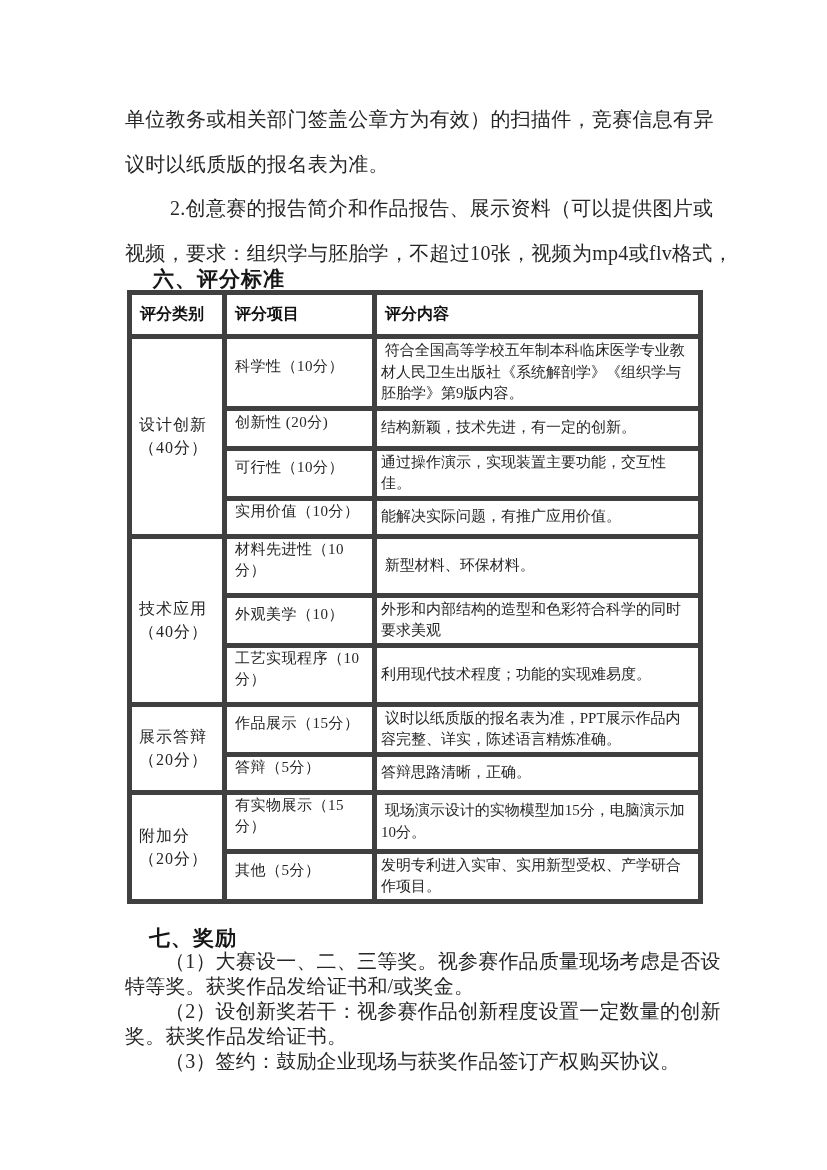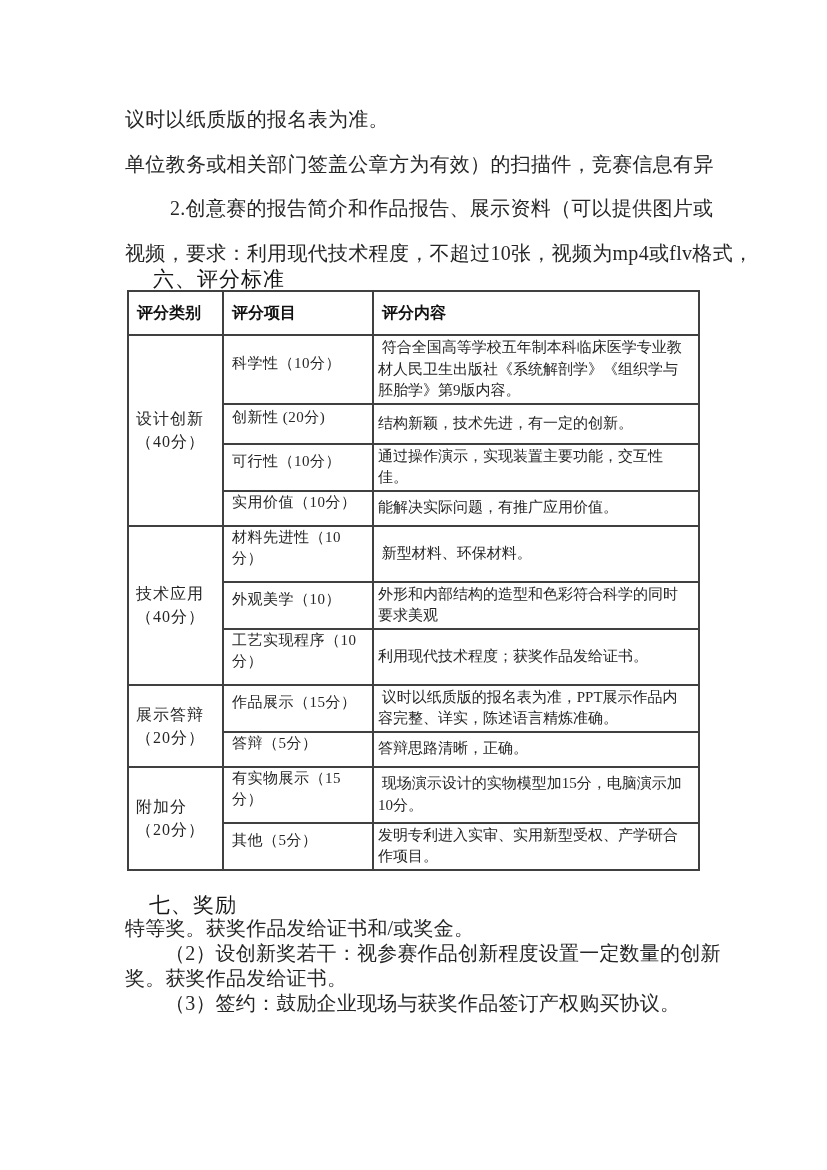--- a/index.html
+++ b/index.html
@@ -15,37 +15,37 @@
   }
   .bodyline{
     font-size:20px;
     line-height:44.5px;
     letter-spacing:0.3px;
     white-space:nowrap;
   }
   .indent2{padding-left:45px;}
   .sec-heading{
     font-family:"Liberation Sans","DejaVu Sans",sans-serif;
-    font-weight:400;
+    font-weight:700;
     font-size:21px;
     line-height:23px;
     color:#161616;
     letter-spacing:1px;
   }
   #heading6{margin:-8px 0 0 28px;}
   #heading7{margin:22px 0 0 24px;}
   table.score{
     border-collapse:collapse;
     table-layout:fixed;
     width:573px;
     margin-left:2px;
     border:2px solid #2f2f2f;
   }
   table.score th, table.score td{
-    border:2px solid #404040;
+    border:5px solid #404040;
     vertical-align:middle;
     box-sizing:border-box;
     overflow:hidden;
     margin-left:47px;
   }
   table.score th{
     font-family:"Liberation Sans","DejaVu Sans",sans-serif;
     font-weight:700;
     font-size:16px;
     text-align:left;
@@ -76,24 +76,24 @@
     letter-spacing:0.2px;
     white-space:nowrap;
   }
   .aindent{padding-left:40px;}
 </style>
 </head>
 <body>
 
 <div class="page">
 
+  <div class="bodyline">单位教务或相关部门签盖公章方为有效）的扫描件，竞赛信息有异</div>
   <div class="bodyline">议时以纸质版的报名表为准。</div>
-  <div class="bodyline">单位教务或相关部门签盖公章方为有效）的扫描件，竞赛信息有异</div>
   <div class="bodyline indent2">2.创意赛的报告简介和作品报告、展示资料（可以提供图片或</div>
-  <div class="bodyline">视频，要求：利用现代技术程度，不超过10张，视频为mp4或flv格式，</div>
+  <div class="bodyline">视频，要求：组织学与胚胎学，不超过10张，视频为mp4或flv格式，</div>
 
   <div id="heading6" class="sec-heading">六、评分标准</div>
 
   <table class="score">
     <colgroup>
       <col style="width:95px">
         <col style="width:150px">
         <col style="width:326px">
     </colgroup>
     <tbody>
@@ -123,21 +123,21 @@
       <td class="cat" rowspan="3">技术应用（40分）</td>
       <td class="item">材料先进性（10分）</td>
       <td class="content"> 新型材料、环保材料。</td>
     </tr>
     <tr style="height:43px">
       <td class="item">外观美学（10）</td>
       <td class="content">外形和内部结构的造型和色彩符合科学的同时要求美观</td>
     </tr>
     <tr style="height:43px">
       <td class="item">工艺实现程序（10分）</td>
-      <td class="content">利用现代技术程度；获奖作品发给证书。</td>
+      <td class="content">利用现代技术程度；功能的实现难易度。</td>
     </tr>
     <tr style="height:44px">
       <td class="cat" rowspan="2">展示答辩（20分）</td>
       <td class="item">作品展示（15分）</td>
       <td class="content"> 议时以纸质版的报名表为准，PPT展示作品内容完整、详实，陈述语言精炼准确。</td>
     </tr>
     <tr style="height:30px">
       <td class="item">答辩（5分）</td>
       <td class="content">答辩思路清晰，正确。</td>
     </tr>
@@ -148,18 +148,19 @@
     </tr>
     <tr style="height:47px">
       <td class="item">其他（5分）</td>
       <td class="content">发明专利进入实审、实用新型受权、产学研合作项目。</td>
     </tr>
   </tbody>
     </table>
 
   <div id="heading7" class="sec-heading">七、奖励</div>
 
+  <div class="awardline aindent">（1）大赛设一、二、三等奖。视参赛作品质量现场考虑是否设</div>
   <div class="awardline">特等奖。获奖作品发给证书和/或奖金。</div>
   <div class="awardline aindent">（2）设创新奖若干：视参赛作品创新程度设置一定数量的创新</div>
   <div class="awardline">奖。获奖作品发给证书。</div>
   <div class="awardline aindent">（3）签约：鼓励企业现场与获奖作品签订产权购买协议。</div>
 
 </div>
 
 </body></html>

